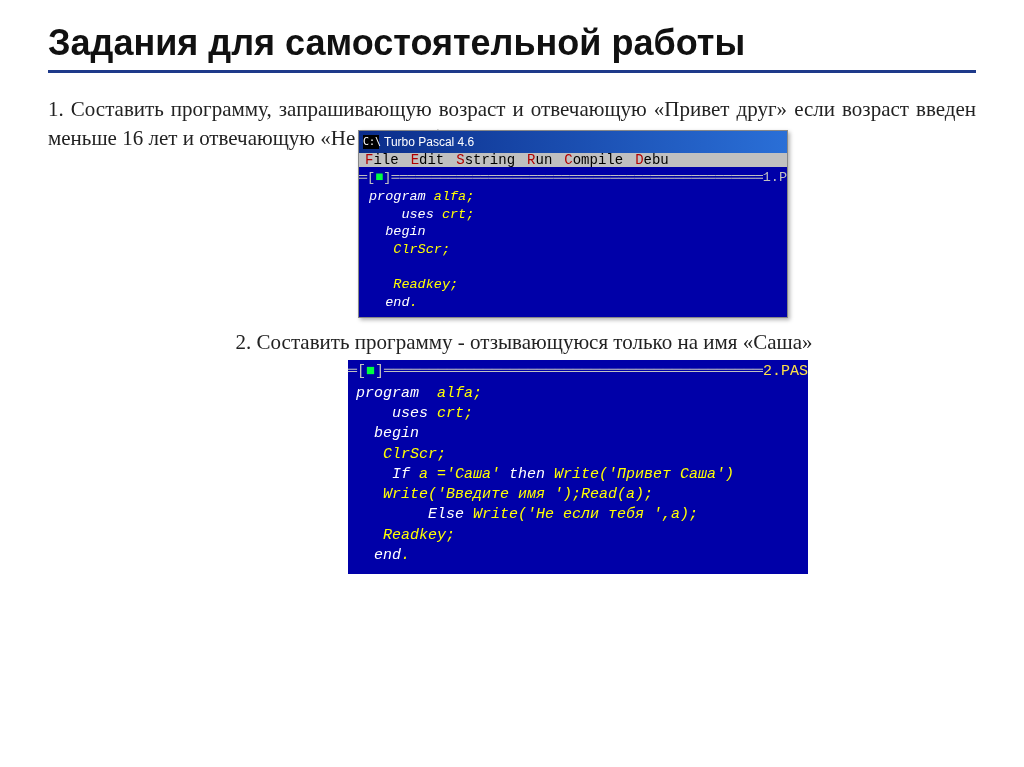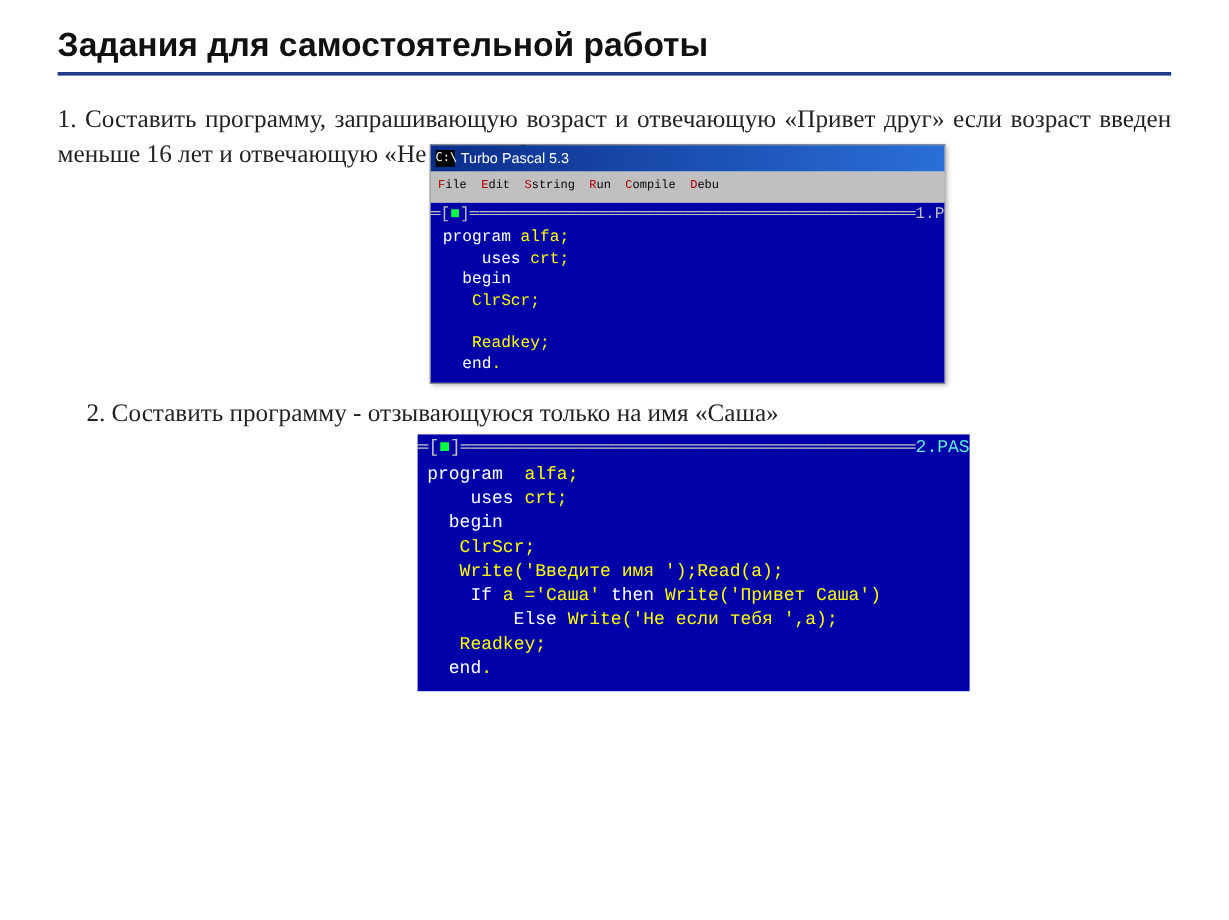--- a/index.html
+++ b/index.html
@@ -9,35 +9,36 @@
     width: 1024px;
     height: 767px;
     background: #ffffff;
     font-family: Georgia, 'Times New Roman', serif;
     color: #1a1a1a;
   }
   .slide {
     padding: 22px 48px 20px 48px;
   }
   .title {
-    font-size: 28px;
+    font-size: 36px;
     font-weight: bold;
     font-family: Arial, sans-serif;
     margin: 0 0 6px 0;
     color: #111;
   }
   .rule {
     height: 3px;
     background: #1e3a8a;
     margin-bottom: 22px;
   }
   .task1, .task2 {
     font-size: 21px;
     line-height: 1.4;
     color: #222;
+    text-align: center;
   }
   .task1 {
     text-align: justify;
     margin-bottom: 2px;
   }
   .task2 {
     margin-top: 10px;
     margin-left: 24px;
   }
   .task1 .num, .task2 .num {
@@ -67,25 +68,25 @@
     background: #000;
     margin-right: 5px;
     color: #fff;
     font-size: 10px;
     text-align: center;
     line-height: 14px;
     font-family: monospace;
   }
   .tp-menubar {
     background: #c0c0c0;
-    height: 26px;
+    height: 14px;
     display: flex;
     align-items: center;
     font-family: 'Courier New', monospace;
-    font-size: 10px;
+    font-size: 14px;
     color: #000;
     padding: 0 6px;
     gap: 12px;
   }
   .tp-menubar .m span.hot { color: #b00000; }
   .tp-editor {
     background: #0000a8;
     color: #ffff00;
     font-family: 'Courier New', monospace;
     font-size: 13.5px;
@@ -106,21 +107,21 @@
     color: #c0c0c0;
   }
   .tp-tabbar .filler {
     flex: 1;
     color: #c0c0c0;
     overflow: hidden;
     white-space: nowrap;
   }
   .tp-tabbar .dot { color: #00ff40; }
   .tp-tabbar .fname { color: #c0c0c0; }
-  .code-line { white-space: pre; padding-left: 10px; }
+  .code-line { white-space: pre; padding-left: 10px; font-style: italic; }
   .kw { color: #ffffff; }
   .plain { color: #ffff00; }
 
   .tp-editor2 {
     width: 460px;
     margin-left: 300px;
     margin-top: 2px;
     background: #0000a8;
     color: #ffff00;
     font-family: 'Courier New', monospace;
@@ -145,21 +146,21 @@
   <div class="rule"></div>
 
   <div class="task1">
     <span class="num">1.</span>
     <span>Составить программу, запрашивающую возраст и отвечающую «Привет друг» если возраст введен меньше 16 лет и отвечающую «Не знаю тебя» в противном</span>
   </div>
 
   <div class="tp-window">
     <div class="tp-titlebar">
       <span class="tp-sysicon">C:\</span>
-      <span>Turbo Pascal 5.3</span>
+      <span>Turbo Pascal 4.6</span>
     </div>
     <div class="tp-menubar">
       <span class="m"><span class="hot">F</span><span>ile</span></span>
       <span class="m"><span class="hot">E</span><span>dit</span></span>
       <span class="m"><span class="hot">S</span><span>string</span></span>
       <span class="m"><span class="hot">R</span><span>un</span></span>
       <span class="m"><span class="hot">C</span><span>ompile</span></span>
       <span class="m"><span class="hot">D</span><span>ebu</span></span>
     </div>
     <div class="tp-editor">
@@ -184,26 +185,26 @@
     <span class="num">2.</span>
     <span>Составить  программу  -  отзывающуюся  только  на  имя «Саша»</span>
   </div>
 
   <div class="tp-editor2">
     <div class="tp-tabbar2">
       <span class="tline">═[</span>
         <span style="color:#00ff40">■</span>
         <span class="tline">]═</span>
       <span class="filler" style="flex:1;color:#c0c0c0;overflow:hidden;white-space:nowrap">══════════════════════════════════════════</span>
-      <span style="color:#5eead4">2.PAS</span>
+      <span style="color:#fde047">2.PAS</span>
     </div>
     <div class="code-line"><span class="kw">program</span><span class="plain">  alfa;</span></div>
     <div class="code-line"><span class="plain">    </span><span class="kw">uses</span><span class="plain"> crt;</span></div>
     <div class="code-line"><span class="plain">  </span><span class="kw">begin</span></div>
     <div class="code-line"><span class="plain">   </span><span class="plain">ClrScr;</span></div>
+    <div class="code-line"><span class="plain">    </span><span class="kw">If</span><span class="plain"> a ='Саша' </span><span class="kw">then</span><span class="plain"> Write('Привет Саша')</span></div>
     <div class="code-line"><span class="plain">   </span><span class="plain">Write('Введите имя ');Read(a);</span></div>
-    <div class="code-line"><span class="plain">    </span><span class="kw">If</span><span class="plain"> a ='Саша' </span><span class="kw">then</span><span class="plain"> Write('Привет Саша')</span></div>
     <div class="code-line"><span class="plain">        </span><span class="kw">Else</span><span class="plain"> Write('Не если тебя ',a);</span></div>
     <div class="code-line"><span class="plain">   </span><span class="plain">Readkey;</span></div>
     <div class="code-line"><span class="plain">  </span><span class="kw">end</span><span class="plain">.</span></div>
   </div>
 
 </div>
 
 </body></html>

